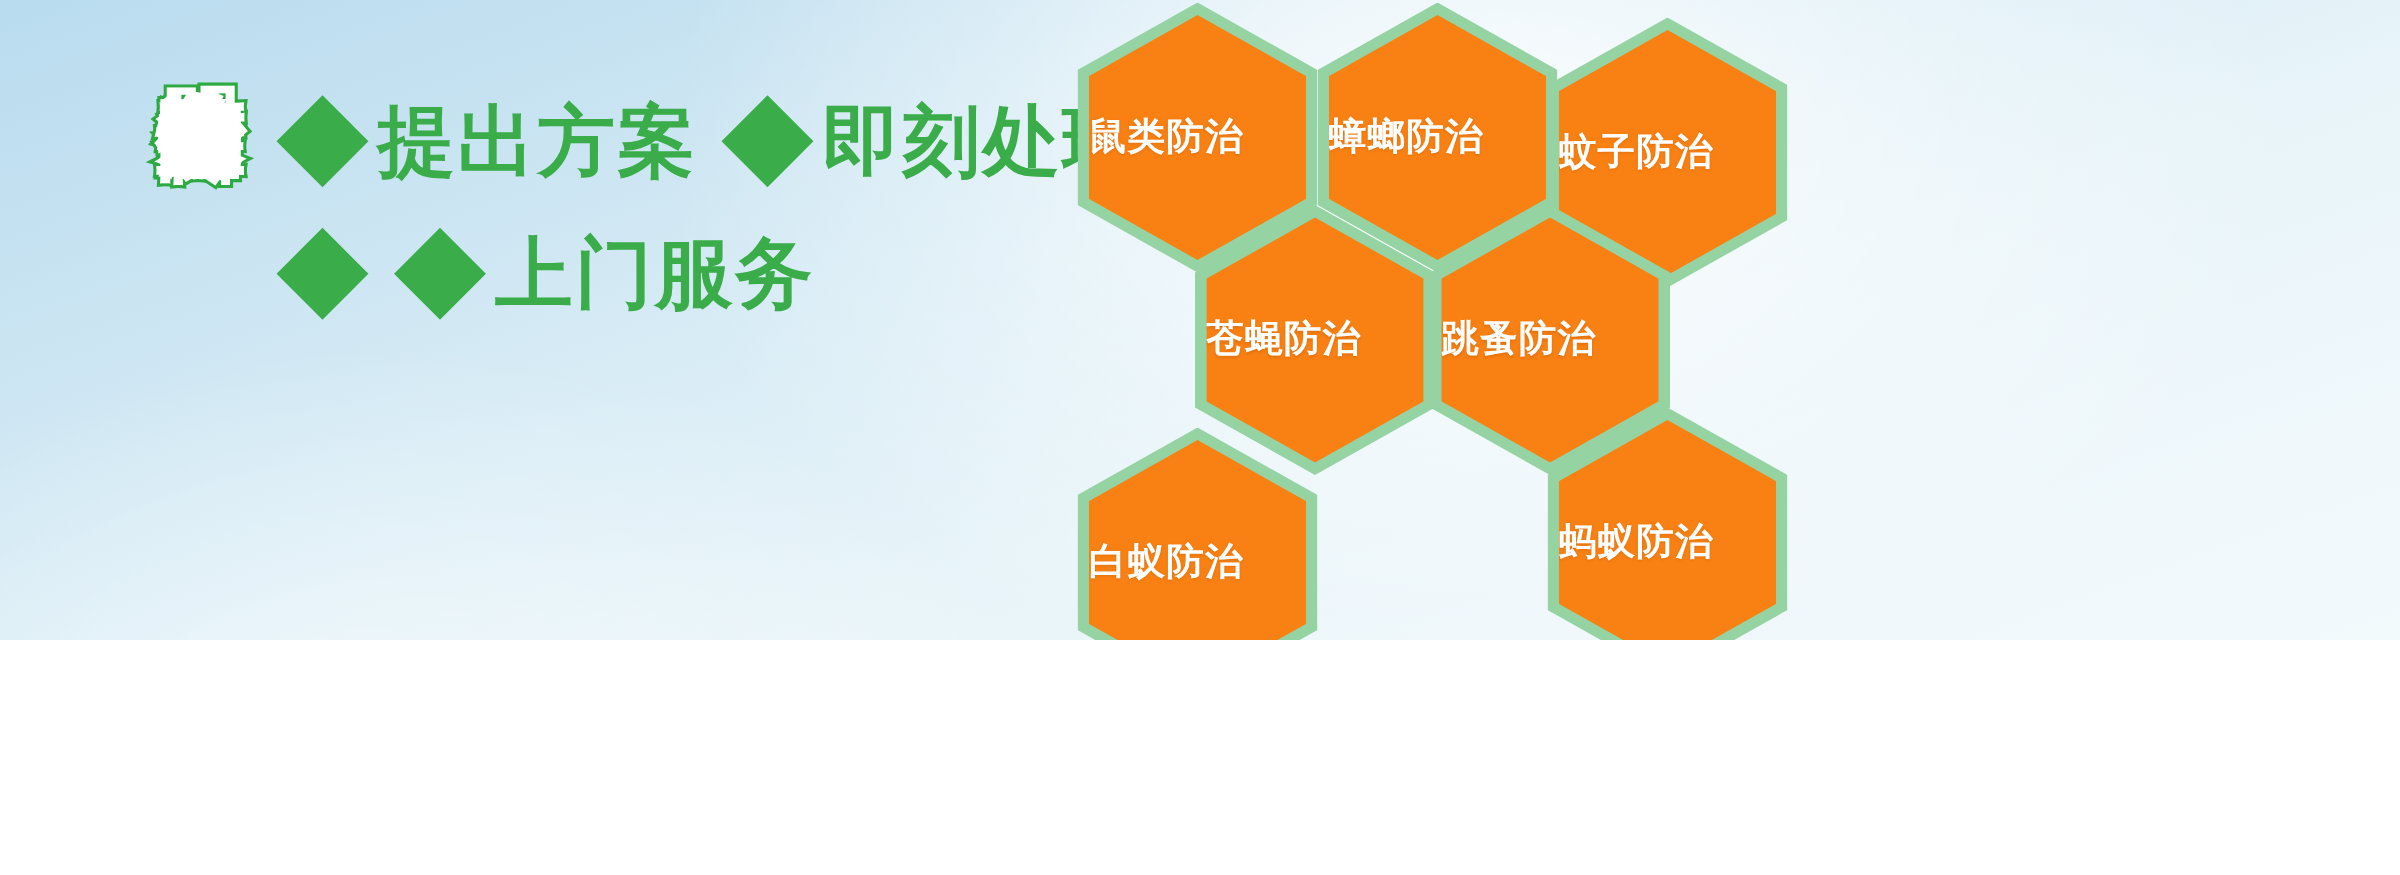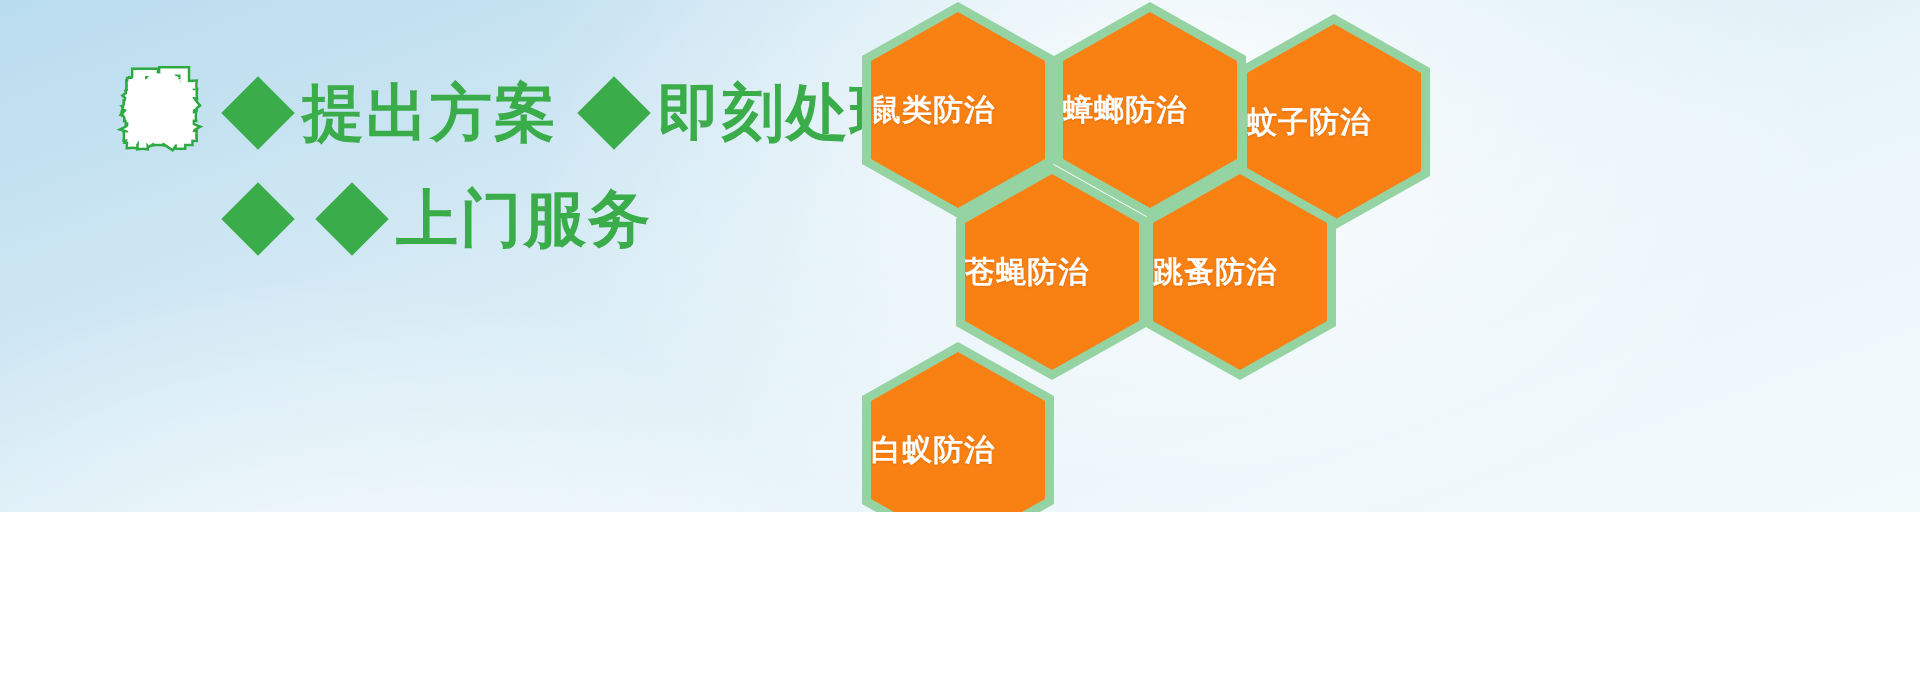--- a/index.html
+++ b/index.html
@@ -149,15 +149,22 @@
       </div>
     </div>
 
     <div class="hex-cell" style="left:6px;  top:352px;">
       <div class="hex">
         <div class="hex-inner">
           <span class="hex-label">白蚁防治</span>
         </div>
       </div>
     </div>
+    <div class="hex-cell" style="left:382px; top:336px;">
+      <div class="hex">
+        <div class="hex-inner">
+          <span class="hex-label">蚂蚁防治</span>
+        </div>
+      </div>
+    </div>
 
   </div>
 </div>
 
 </body></html>

